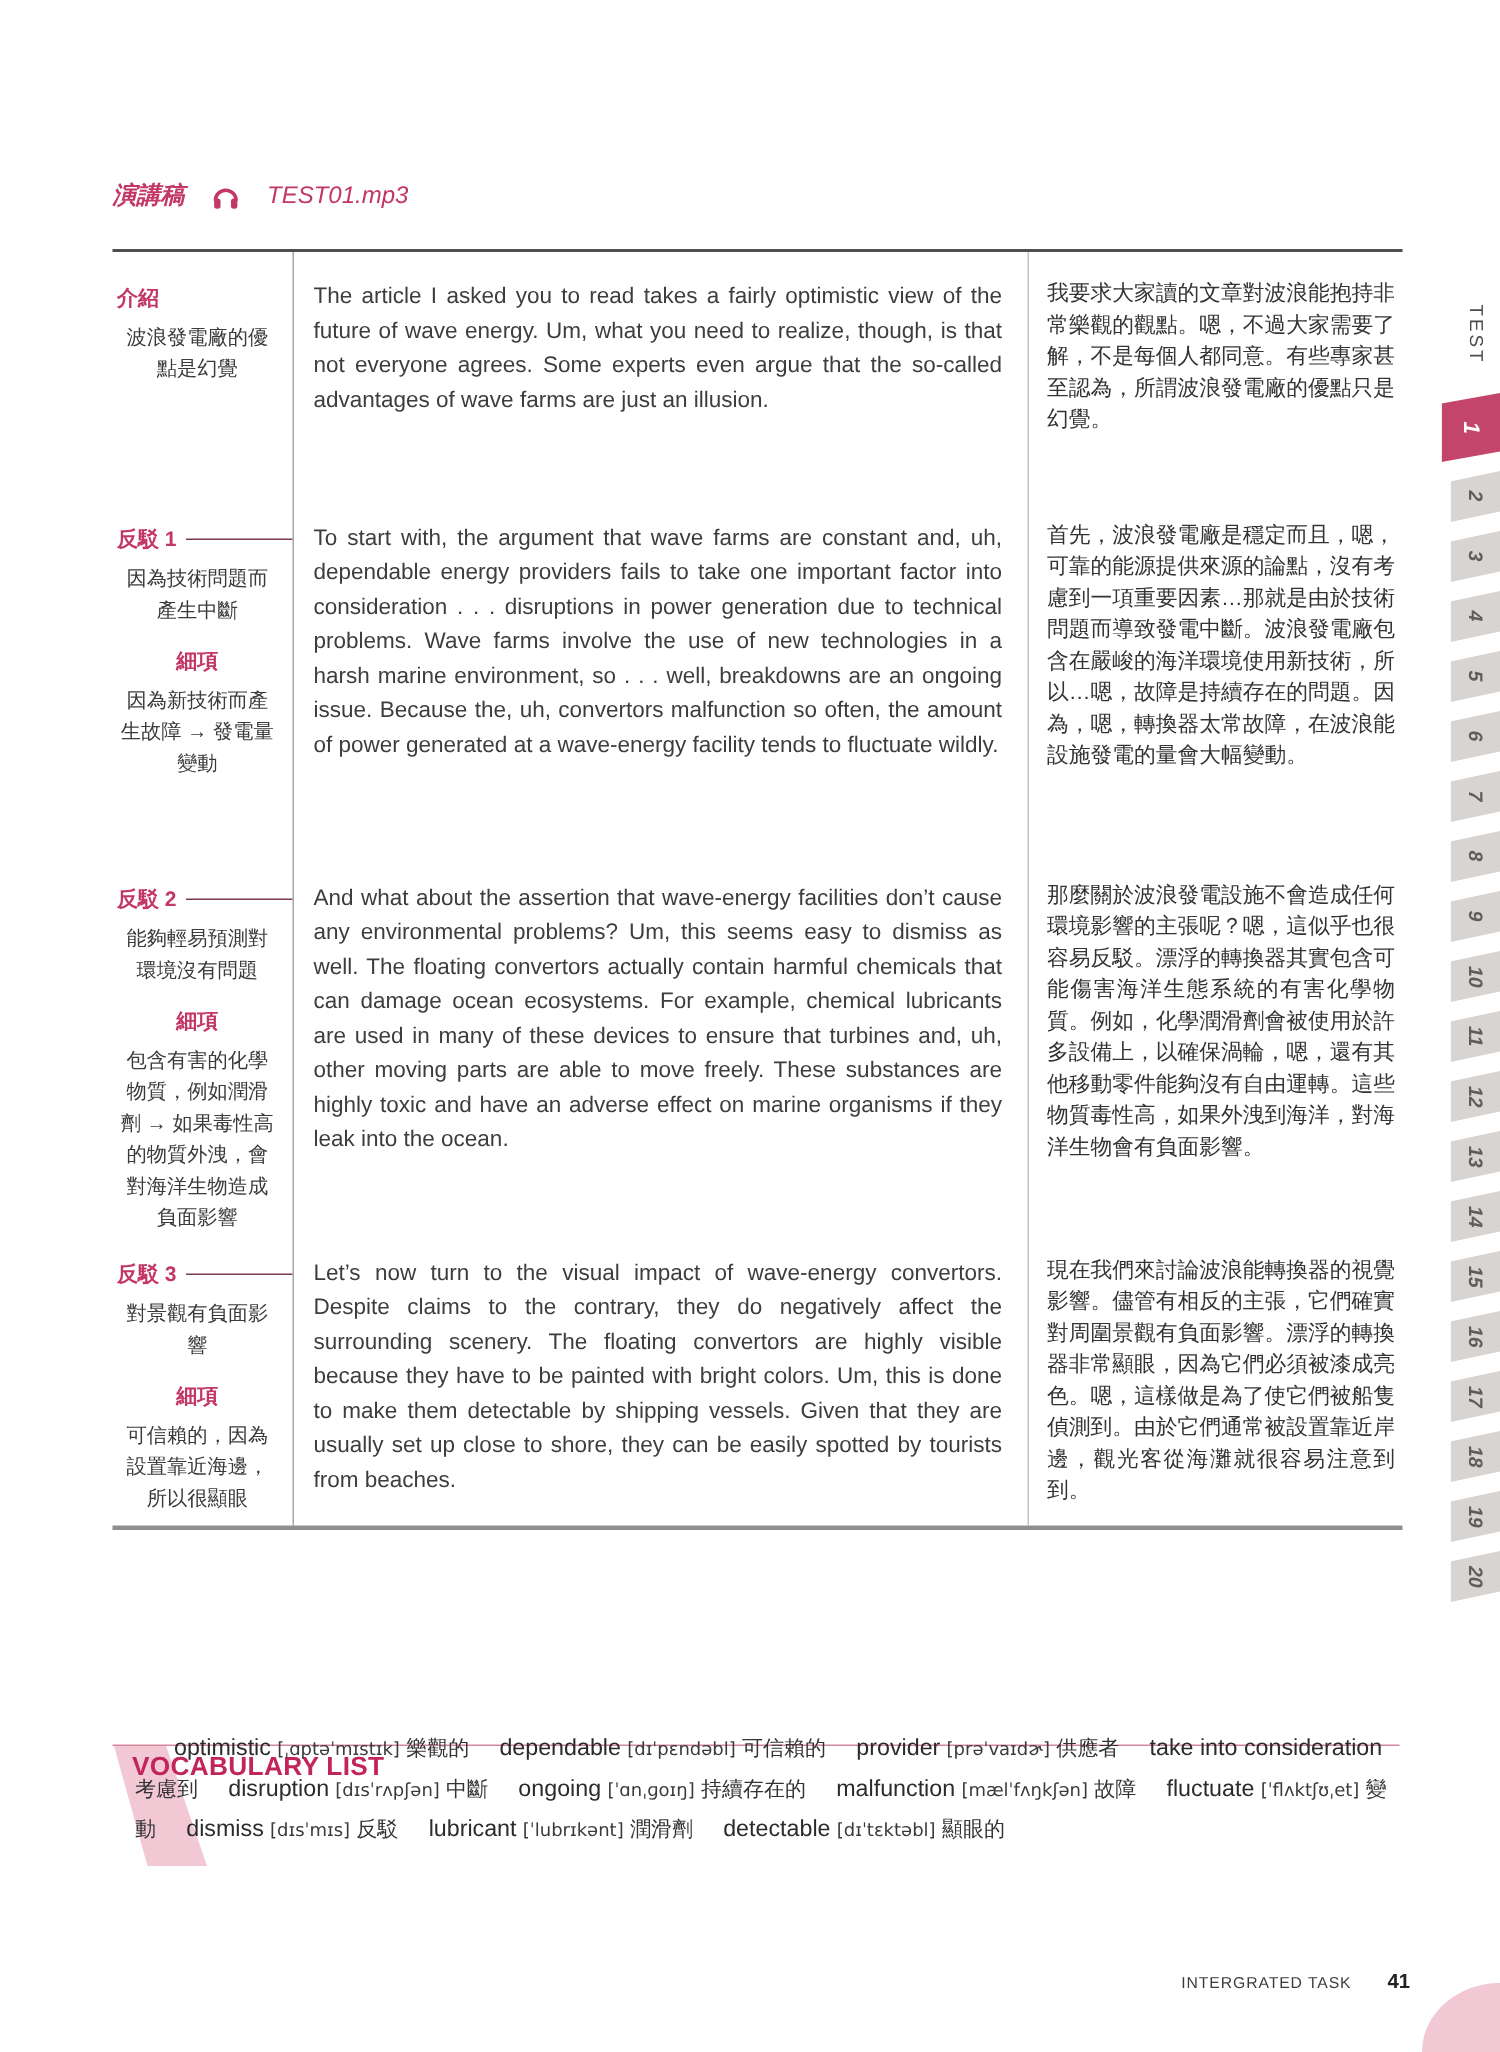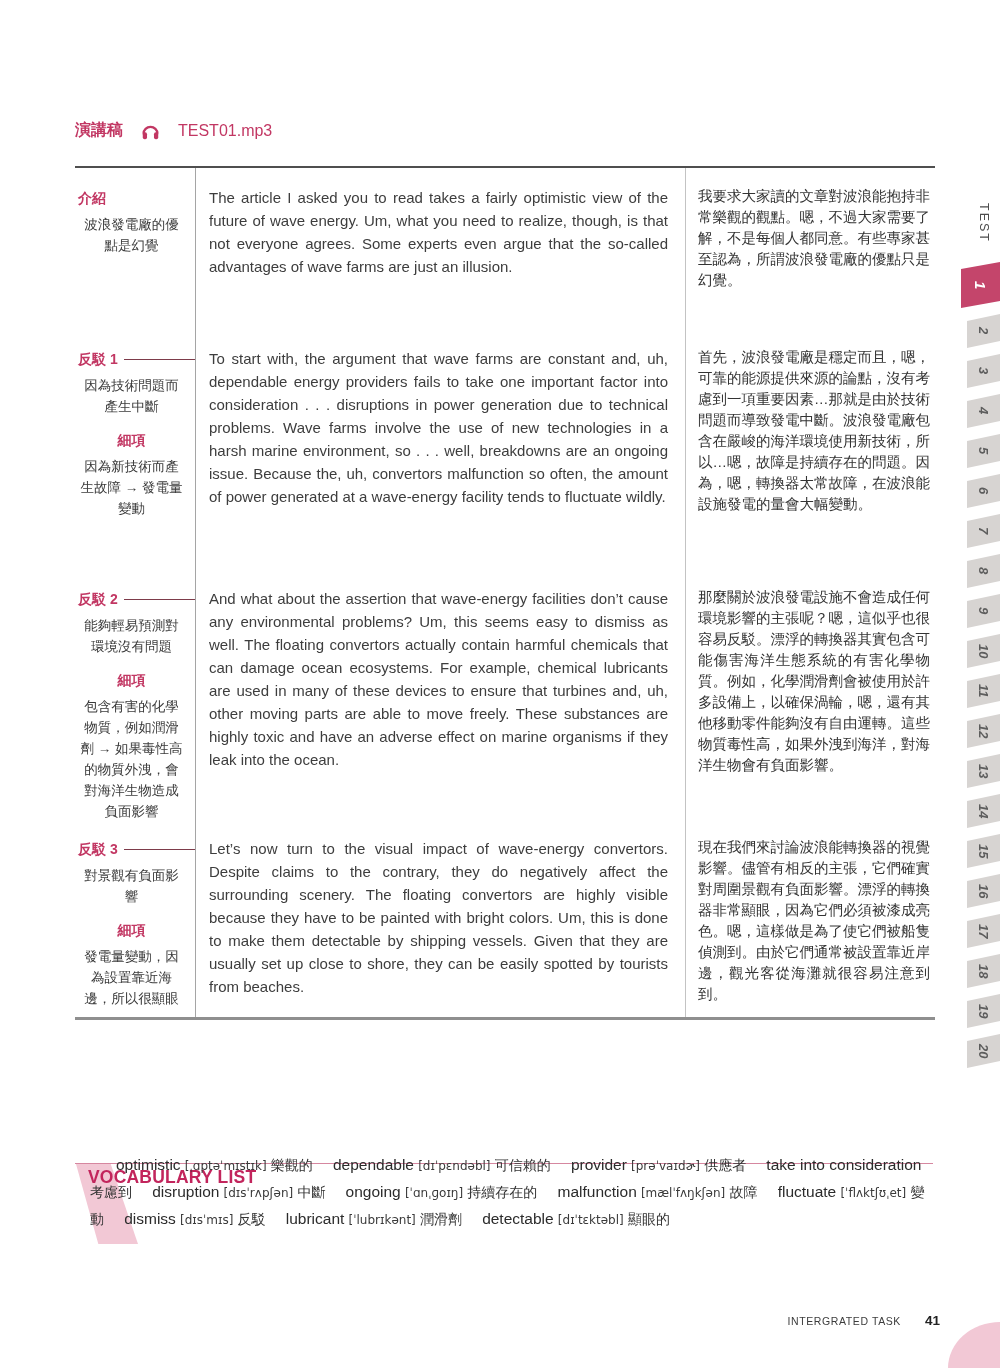--- a/index.html
+++ b/index.html
@@ -1,21 +1,21 @@
 <!DOCTYPE html>
 <html><head>
 <meta charset="utf-8">
 <style>
   * { margin:0; padding:0; box-sizing:border-box; }
   html,body { background:#e8e8e8; }
   body { font-family:"Liberation Sans","DejaVu Sans",sans-serif; }
   .page { position:relative; width:1000px; height:1368px; background:#ffffff; overflow:hidden; margin:0 auto; }
 
   
-  .lecture-header { position:absolute; left:75px; top:120px; display:flex; align-items:center; gap:18px; }
+  .lecture-header { position:absolute; left:75px; top:120px; display:flex; align-items:center; gap:18px;font-style:italic; }
   .lecture-header .zh-label { font-size:16px; font-weight:bold; color:#c23763; }
   .lecture-header .mp3 { font-size:16px; color:#c23763; }
   .hp-icon { display:inline-flex; margin-top:2px; }
 
   
   .table { position:absolute; left:75px; top:166px; width:860px; min-height:848px;
            border-top:2px solid #4f4f4f; border-bottom:3px solid #8f8f8f; padding:18px 0 8px; }
   .vrule { position:absolute; top:0; bottom:0; width:1px; background:#a5a5a5; }
   .vrule-1 { left:120px; }
   .vrule-2 { left:610px; background:#c3c3c3; }
@@ -141,21 +141,21 @@
 
     <section class="row row-4">
       <div class="cell notes">
         <div class="label-line">
           <span class="red-label">反駁 3</span>
           <span class="rule-line"></span>
         </div>
         <p class="note">對景觀有負面影響</p>
         <div class="detail">
           <span class="red-label">細項</span>
-          <p class="note">發電量變動，因為設置靠近海邊，所以很顯眼</p>
+          <p class="note">可信賴的，因為設置靠近海邊，所以很顯眼</p>
         </div>
       </div>
       <div class="cell en">
         <p>Let’s now turn to the visual impact of wave-energy convertors. Despite claims to the contrary, they do negatively affect the surrounding scenery. The floating convertors are highly visible because they have to be painted with bright colors. Um, this is done to make them detectable by shipping vessels. Given that they are usually set up close to shore, they can be easily spotted by tourists from beaches.</p>
       </div>
       <div class="cell zh">
         <p>現在我們來討論波浪能轉換器的視覺影響。儘管有相反的主張，它們確實對周圍景觀有負面影響。漂浮的轉換器非常顯眼，因為它們必須被漆成亮色。嗯，這樣做是為了使它們被船隻偵測到。由於它們通常被設置靠近岸邊，觀光客從海灘就很容易注意到到。</p>
       </div>
     </section>
   </div>

